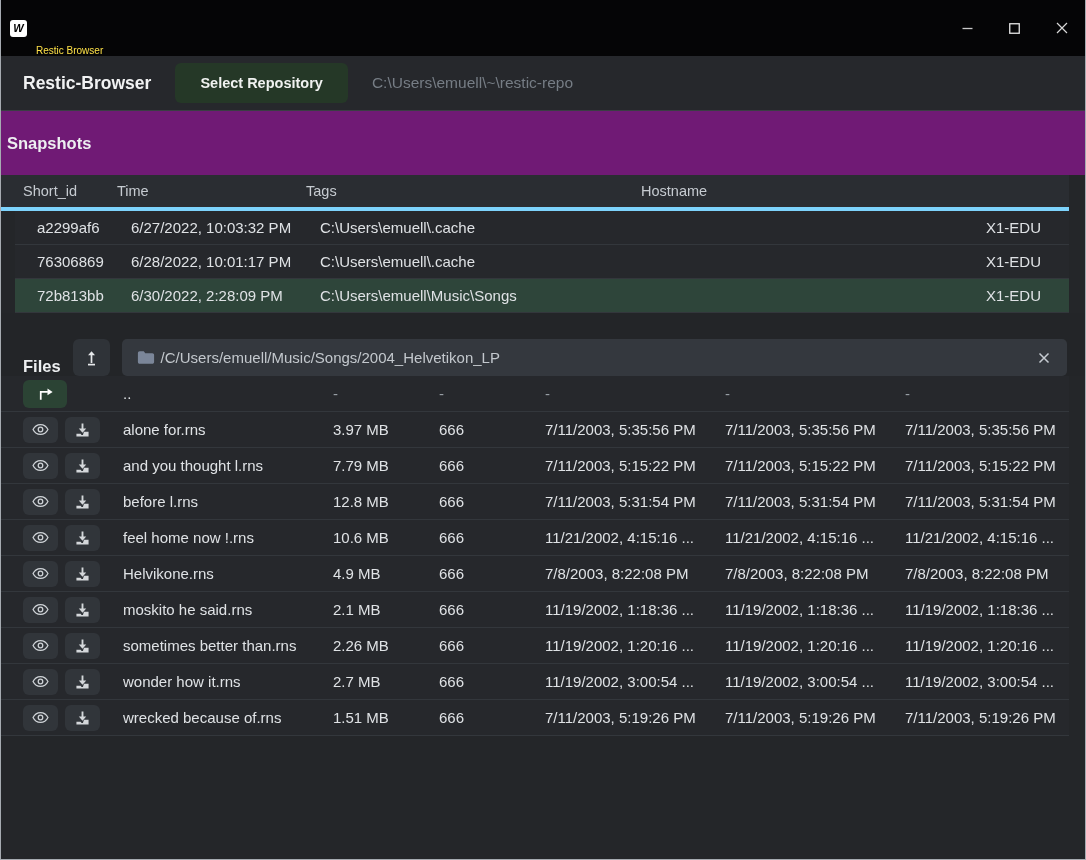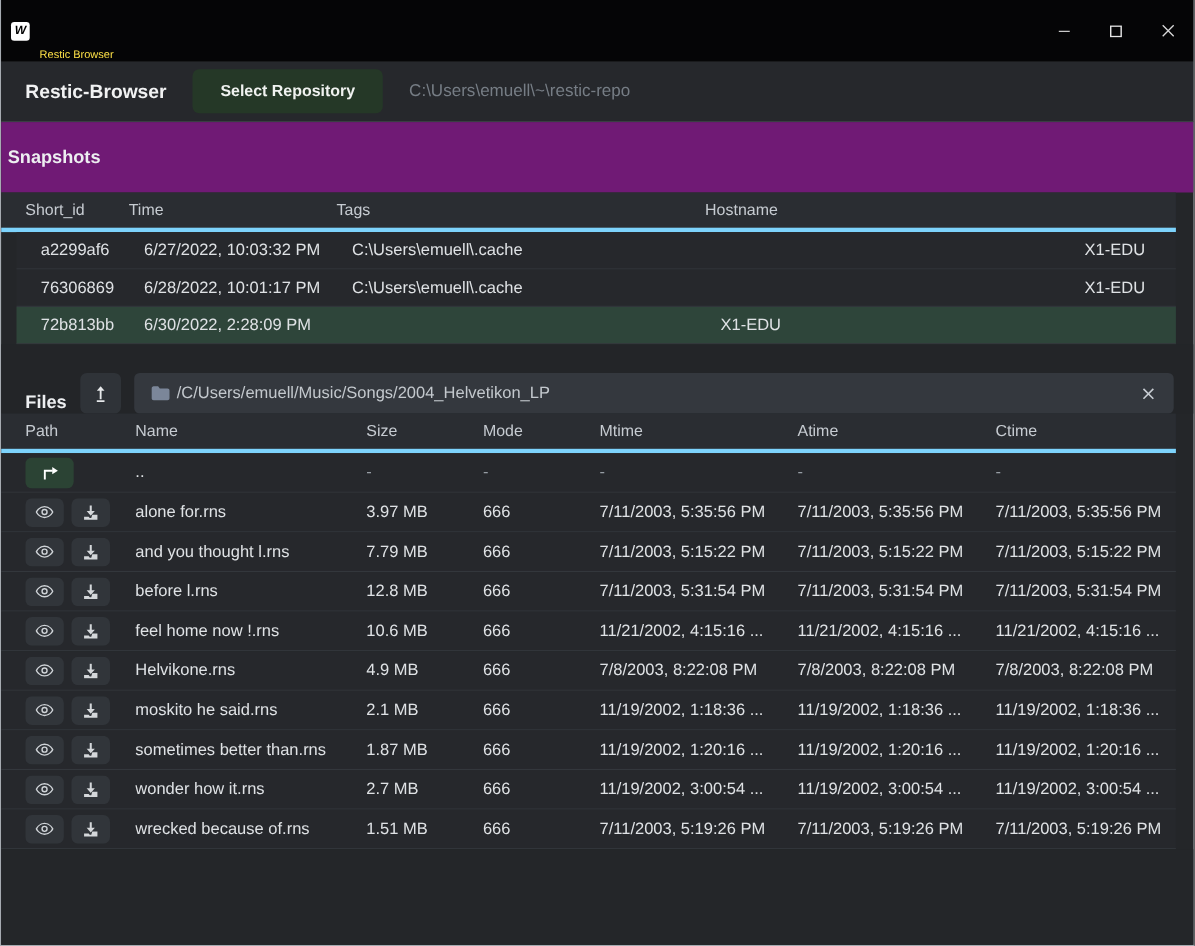--- a/index.html
+++ b/index.html
@@ -123,20 +123,21 @@
         <span>76306869</span>
         <span>6/28/2022, 10:01:17 PM</span>
         <span>C:\Users\emuell\.cache</span>
         <span></span>
         <span>X1-EDU</span>
       </div>
 
       <div class="grid-row snap-grid trow snap-row selected">
         <span>72b813bb</span>
         <span>6/30/2022, 2:28:09 PM</span>
+        <span>C:\Users\emuell\Music\Songs</span>
         <span></span>
         <span>X1-EDU</span>
       </div>
 
   </div>
 
   <div class="files-toolbar">
     <span class="section-title">Files</span>
     <button class="up-btn" title="Up">
       <svg width="15" height="16" viewBox="0 0 15 16">
@@ -151,29 +152,20 @@
       </svg>
       <span>/C/Users/emuell/Music/Songs/2004_Helvetikon_LP</span>
       <button class="path-clear" title="Clear">
         <svg width="12" height="12" viewBox="0 0 12 12">
             <path d="M1.5 1.5 L10.5 10.5 M10.5 1.5 L1.5 10.5" stroke="#c6cbd1" stroke-width="1.5"></path>
           </svg>
       </button>
     </div>
   </div>
 
-  <div class="grid-row files-grid table-header">
-    <span>Path</span>
-    <span>Name</span>
-    <span>Size</span>
-    <span>Mode</span>
-    <span>Mtime</span>
-    <span>Atime</span>
-    <span>Ctime</span>
-  </div>
 
   <div>
 
     <div class="grid-row files-grid trow file-row">
       <span class="actions">
         <button class="parent-btn" title="Go to parent directory">
           <svg width="19" height="15" viewBox="0 0 24 18">
             <path d="M6 17 V7 H15" stroke="#ffffff" stroke-width="2.2" fill="none"></path>
             <path d="M14.5 2.8 L21 7 L14.5 11.2 Z" fill="#ffffff"></path>
           </svg>
@@ -334,21 +326,21 @@
             </svg>
           </button>
           <button class="icon-btn" title="Restore / download">
             <svg width="15" height="14" viewBox="0 0 16 15">
               <path d="M7 0.5 h2 v5.5 h3 L8 10.5 L4 6 h3 Z" fill="#d4d7da"></path>
               <path d="M9.5 9.5 h5 V14.5 H1.5 V11.5 h4.5 l1 1.3 h1.5 Z" fill="#d4d7da"></path>
             </svg>
           </button>
         </span>
         <span>sometimes better than.rns</span>
-        <span>1.87 MB</span>
+        <span>2.26 MB</span>
         <span>666</span>
         <span>11/19/2002, 1:20:16 ...</span>
         <span>11/19/2002, 1:20:16 ...</span>
         <span>11/19/2002, 1:20:16 ...</span>
       </div>
 
       <div class="grid-row files-grid trow file-row">
         <span class="actions">
           <button class="icon-btn" title="Preview">
             <svg width="17" height="13" viewBox="0 0 24 18">

